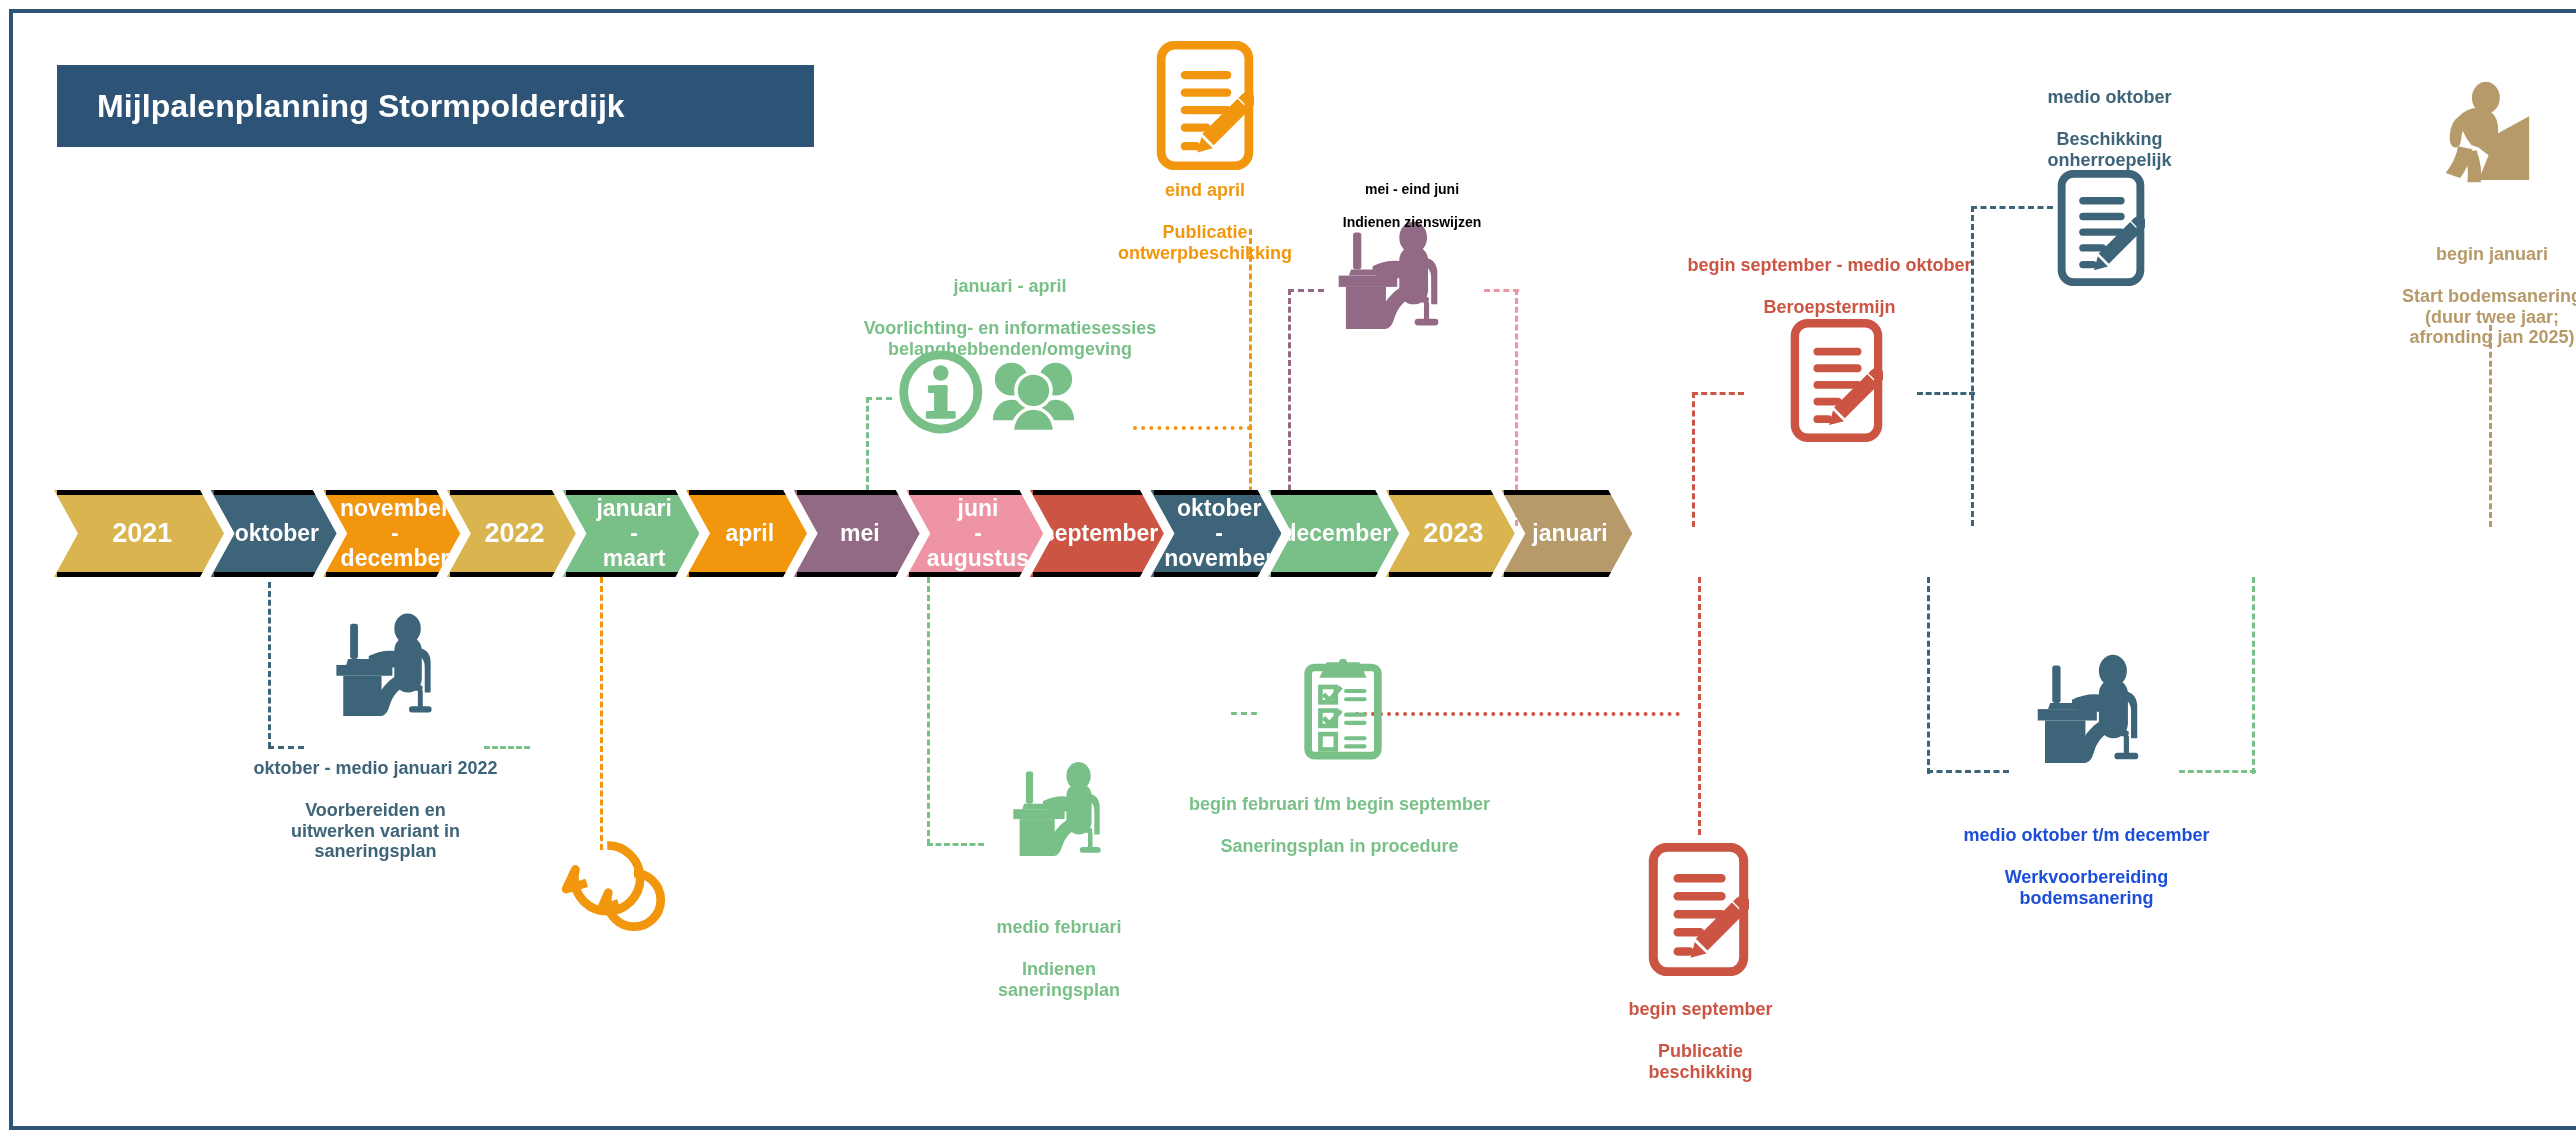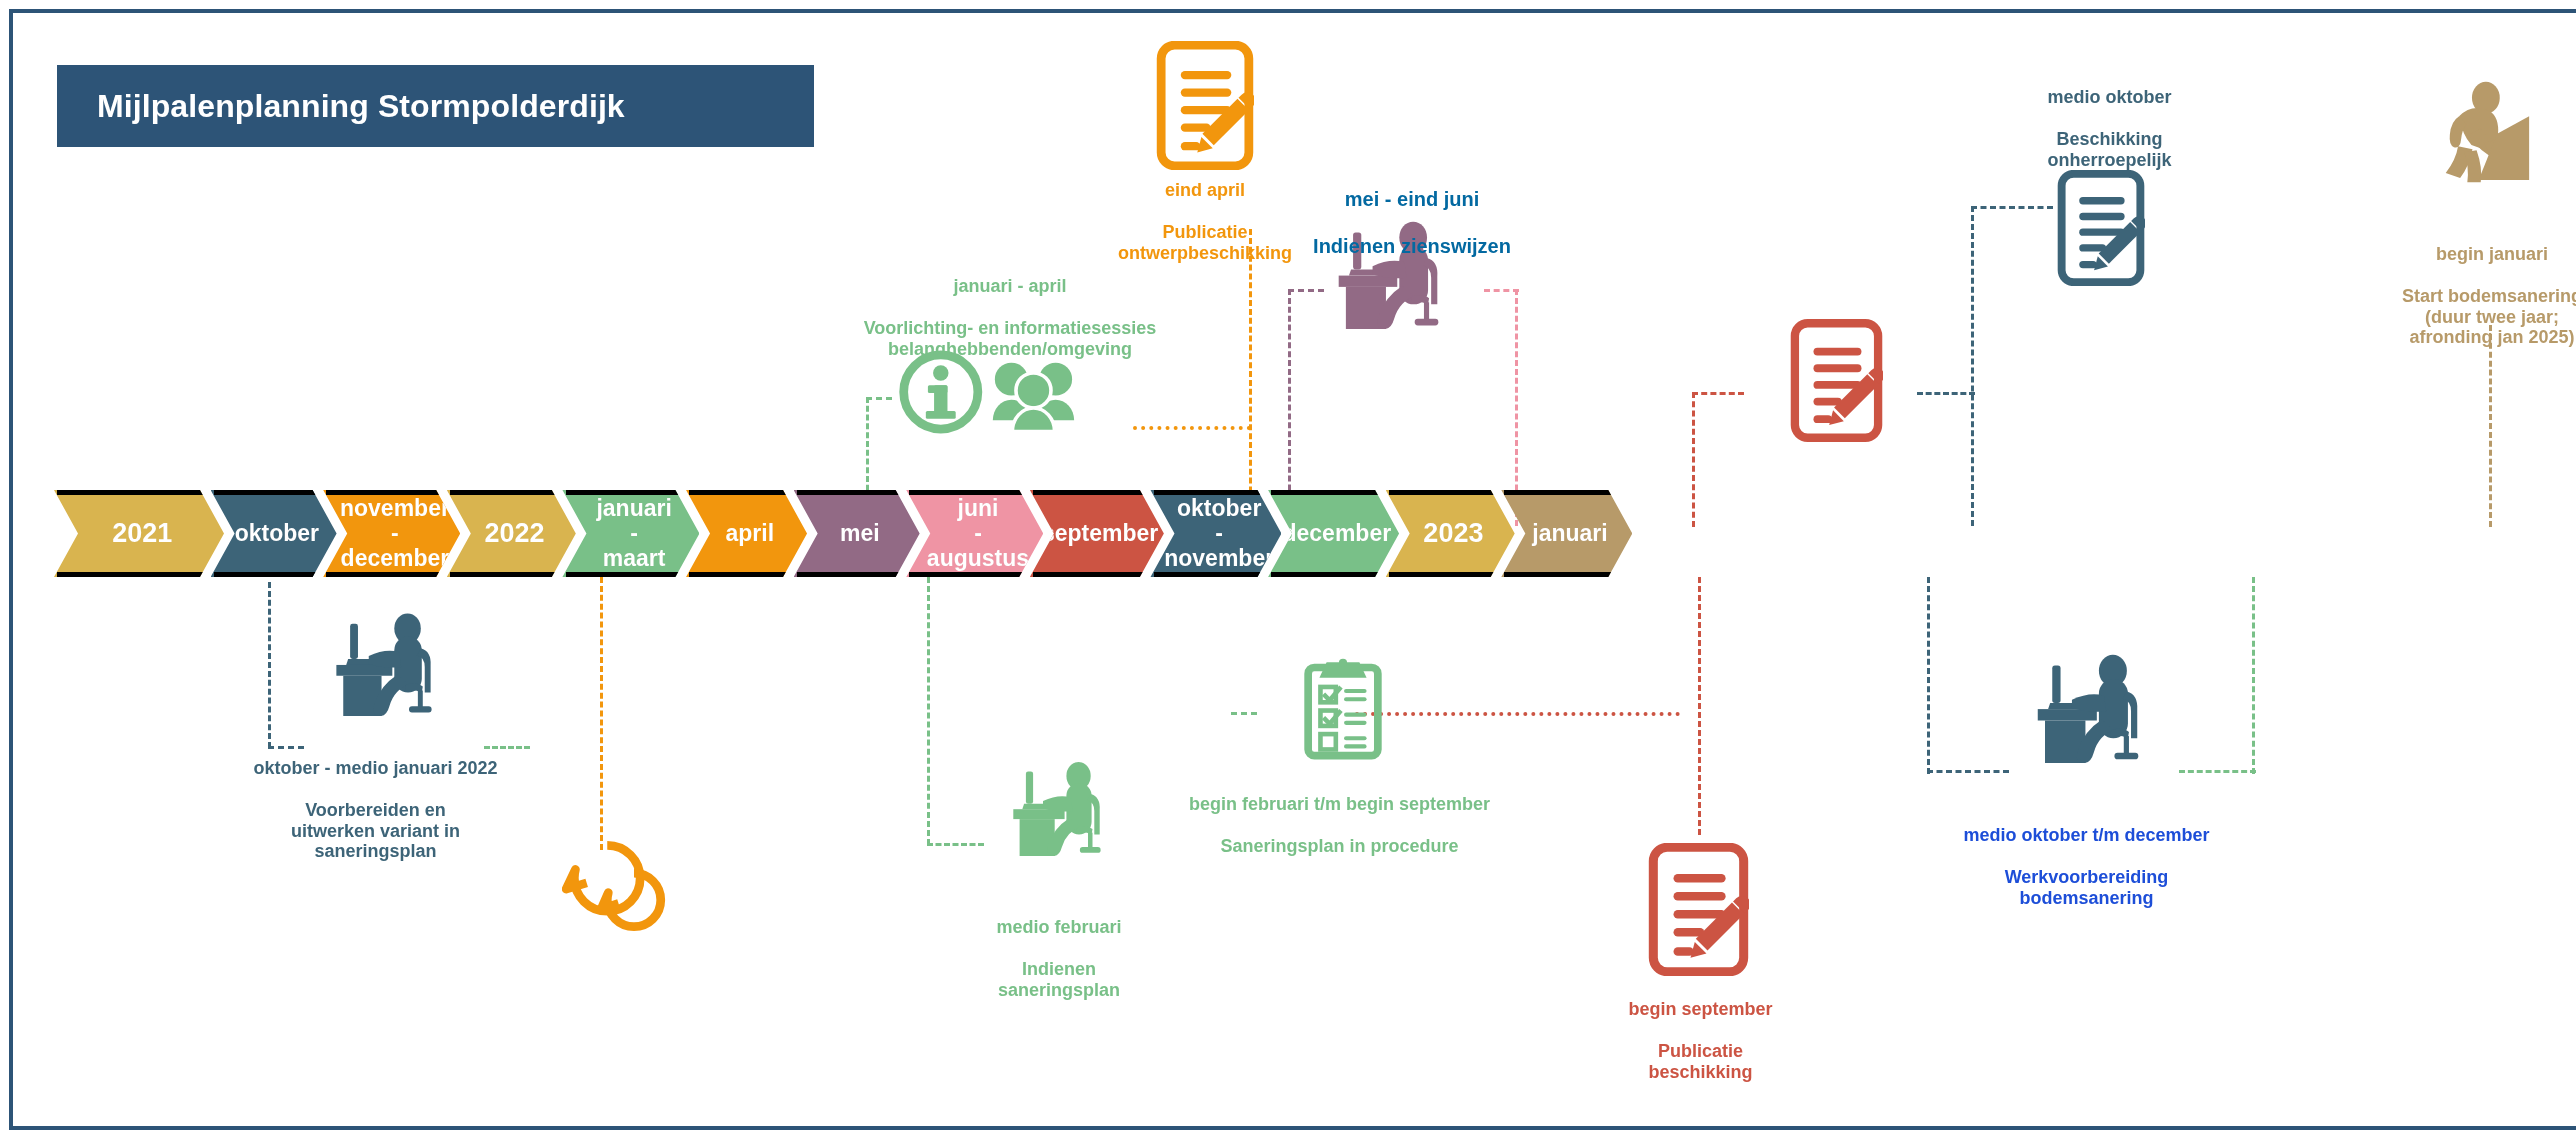--- a/index.html
+++ b/index.html
@@ -379,25 +379,29 @@
     <span class="desc">Voorlichting- en informatiesessies
 belanghebbenden/omgeving</span>
   </div>
 
   <div class="callout" style="left:1066px; top:159px; width:278px; color:#f2960d; font-size:18px;">
     <span class="date">eind april</span>
     <span class="desc">Publicatie
 ontwerpbeschikking</span>
   </div>
 
-  <div class="callout" style="left:1283px; top:165px; width:258px; color:#0369a1; font-size:20px;">
+  <div class="callout" style="left:1283px; top:165px; width:258px; color:#000000; font-size:14px;">
     <span class="date">mei - eind juni</span>
     <span class="desc">Indienen zienswijzen</span>
   </div>
 
+  <div class="callout" style="left:1685px; top:234px; width:289px; color:#cc5443; font-size:18px;">
+    <span class="date">begin september - medio oktober</span>
+    <span class="desc">Beroepstermijn</span>
+  </div>
 
   <div class="callout" style="left:1991px; top:66px; width:237px; color:#3d6478; font-size:18px;">
     <span class="date">medio oktober</span>
     <span class="desc">Beschikking
 onherroepelijk</span>
   </div>
 
   <div class="callout" style="left:2366px; top:223px; width:252px; color:#b79a69; font-size:18px;">
     <span class="date">begin januari</span>
     <span class="desc">Start bodemsanering

